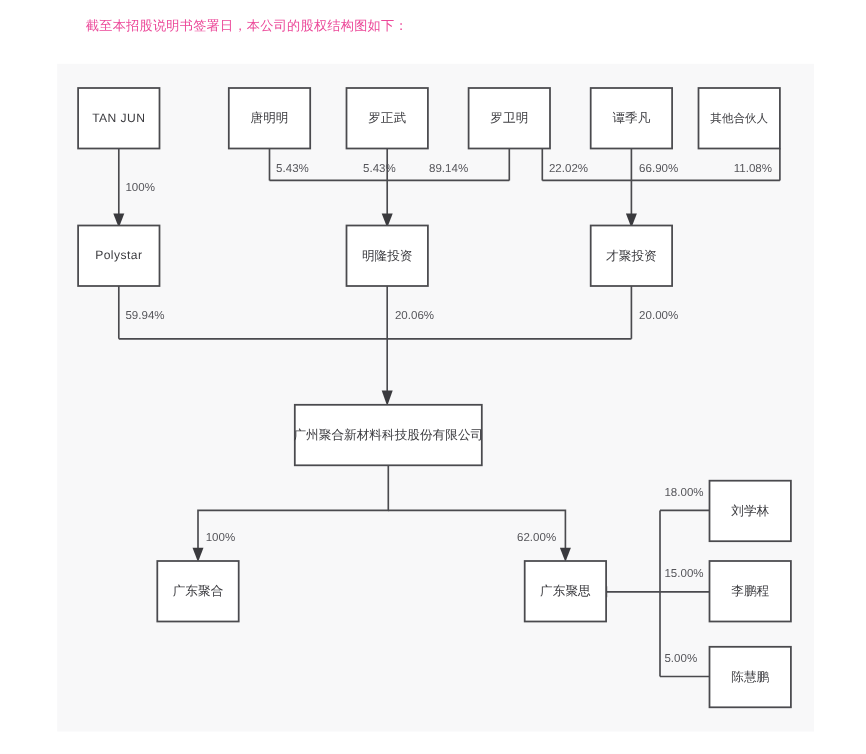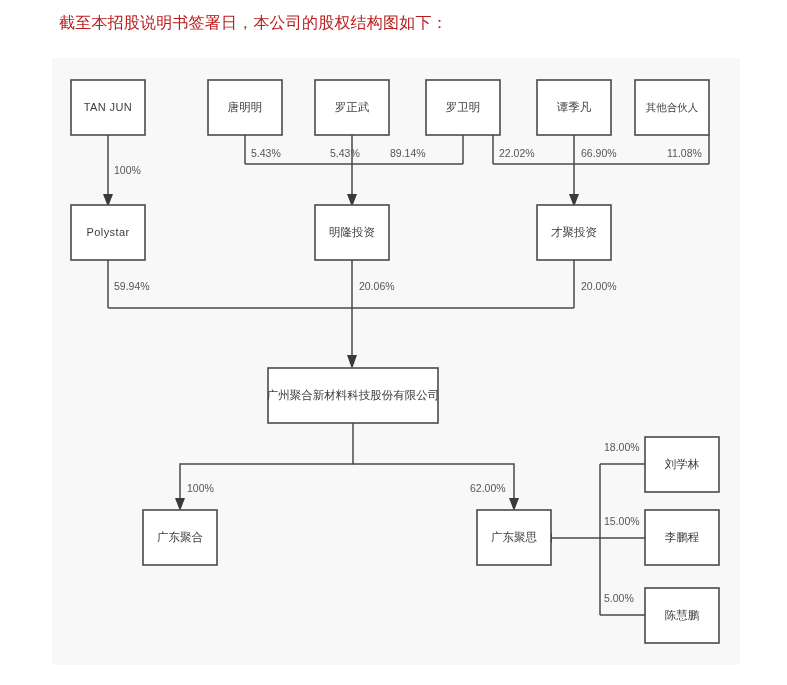--- a/index.html
+++ b/index.html
@@ -14,25 +14,25 @@
     color: #333333;
     overflow: hidden;
   }
   #page-root {
     position: relative;
     width: 787px;
     height: 685px;
   }
   .intro-text {
     position: absolute;
-    left: 59px;
+    left: 78px;
     top: 10px;
-    font-size: 16px;
+    font-size: 12px;
     line-height: 26px;
-    color: #b91c1c;
+    color: #ec4899;
     letter-spacing: 0.2px;
     white-space: nowrap;
   }
   .chart-canvas {
     position: absolute;
     left: 52px;
     top: 58px;
     width: 688px;
     height: 607px;
     background: #f8f8f9;

